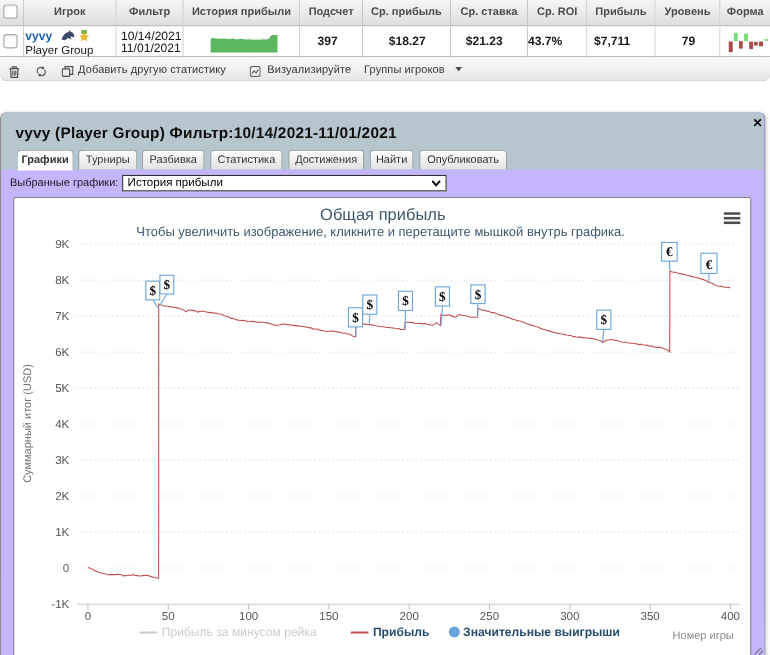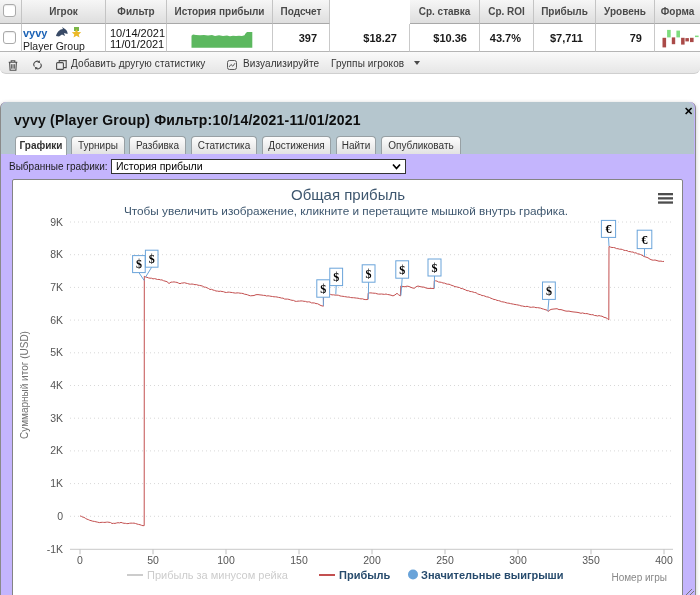--- a/index.html
+++ b/index.html
@@ -1,46 +1,47 @@
 <!DOCTYPE html>
 <html><head><meta charset="utf-8"><style>
 *{margin:0;padding:0;box-sizing:border-box}
 html,body{width:700px;height:595px;background:#fff;font-family:"Liberation Sans",sans-serif;overflow:hidden}
 .abs{position:absolute}
 #table{position:absolute;left:0;top:0;width:700px;height:38px}
 .hcell{position:absolute;top:0;height:24px;background:linear-gradient(#f6f6f6,#e9e9e9 55%,#dedede);border-right:1px solid #c4c4c4;border-bottom:1px solid #a8a8a8;color:#4a4a4a;font-size:10px;font-weight:bold;text-align:center;line-height:24px;white-space:nowrap;overflow:hidden}
 .dcell{position:absolute;top:24px;height:28px;background:#fff;border-right:1px solid #c9c9c9;border-bottom:1px solid #b5b5b5;font-size:11px;color:#1c1c1c;white-space:nowrap}
-.num{text-align:right;padding-right:12px;line-height:28px;font-weight:600;font-size:11px;color:#1a1a1a}
+.num{text-align:right;padding-right:22px;line-height:28px;font-weight:600;font-size:11px;color:#1a1a1a}
 .cb{position:absolute;width:13px;height:13px;border:1px solid #aaa;border-radius:3px;background:#fff;box-shadow:inset 0 1px 1px rgba(0,0,0,.08)}
 #toolbar{position:absolute;left:0;top:52px;width:700px;height:22px;background:linear-gradient(#fafafa,#e6e6e6);border-bottom:1px solid #cfcfcf;border-radius:0 0 6px 6px;color:#333;font-size:10px;letter-spacing:0.1px}
 #win{position:absolute;left:0;top:102px;width:696px;height:498px;background:#c4b5fd;border:1px solid #8a8a8a;border-bottom:1px solid #707070;border-top:none;border-radius:6px 6px 0 0;box-shadow:0 1px 4px rgba(0,0,0,.22)}
 #winhead{position:absolute;left:0;top:0;width:693px;height:52px;background:#b5c6ce;border-radius:6px 6px 0 0}
 .tab{position:absolute;top:34px;height:18px;border:1px solid #98a0a4;border-bottom:none;border-radius:4px 4px 0 0;background:linear-gradient(#fdfdfd,#e2e2e2);font-size:10px;color:#333;text-align:center;line-height:18px}
 .tab.active{background:#fff;height:19px;z-index:3;font-weight:bold}
 #chartbox{position:absolute;left:11px;top:77px;width:671px;height:420px;border:1px solid #848484;border-radius:2px;background:#fff}
 </style></head><body>
 <div id="table">
  <div class="hcell" style="left:0;width:22px"></div>
  <div class="hcell" style="left:22px;width:84px">Игрок</div>
  <div class="hcell" style="left:106px;width:61px">Фильтр</div>
  <div class="hcell" style="left:167px;width:106px">История прибыли</div>
  <div class="hcell" style="left:273px;width:57px">Подсчет</div>
+ <div class="hcell" style="left:330px;width:80px">Ср. прибыль</div>
  <div class="hcell" style="left:410px;width:70px">Ср. ставка</div>
  <div class="hcell" style="left:480px;width:54px">Ср. ROI</div>
  <div class="hcell" style="left:534px;width:62px">Прибыль</div>
  <div class="hcell" style="left:596px;width:59px">Уровень</div>
  <div class="hcell" style="left:655px;width:45px;border-right:none">Форма</div>
  <div class="cb" style="left:3px;top:4px"></div>
  <div class="dcell" style="left:0;width:22px"></div>
  <div class="dcell" style="left:22px;width:84px"></div>
  <div class="dcell" style="left:106px;width:61px"></div>
  <div class="dcell" style="left:167px;width:106px"></div>
  <div class="dcell num" style="left:273px;width:57px">397</div>
  <div class="dcell num" style="left:330px;width:80px">$18.27</div>
- <div class="dcell num" style="left:410px;width:70px">$10.36</div>
+ <div class="dcell num" style="left:410px;width:70px">$21.23</div>
  <div class="dcell num" style="left:480px;width:54px">43.7%</div>
  <div class="dcell num" style="left:534px;width:62px">$7,711</div>
  <div class="dcell num" style="left:596px;width:59px">79</div>
  <div class="dcell" style="left:655px;width:45px;border-right:none"></div>
  <div class="cb" style="left:3px;top:31px"></div>
  <div class="abs" style="left:23px;top:27px;font-size:11px;font-weight:bold;color:#1b62b5">vyvy</div>
  <div class="abs" style="left:23px;top:40px;font-size:10.5px;color:#222">Player Group</div>
  <svg class="abs" style="left:55px;top:27px" width="13" height="11" viewBox="0 0 13 11">
       <path d="M1 9 C2 5 5 2 8 2 L7 0 L10 2 C12 3 12.6 5 12.6 7 L9 6 L10 9 L7 7.5 L4 9.5 Z" fill="#384a66"></path>
     </svg>

